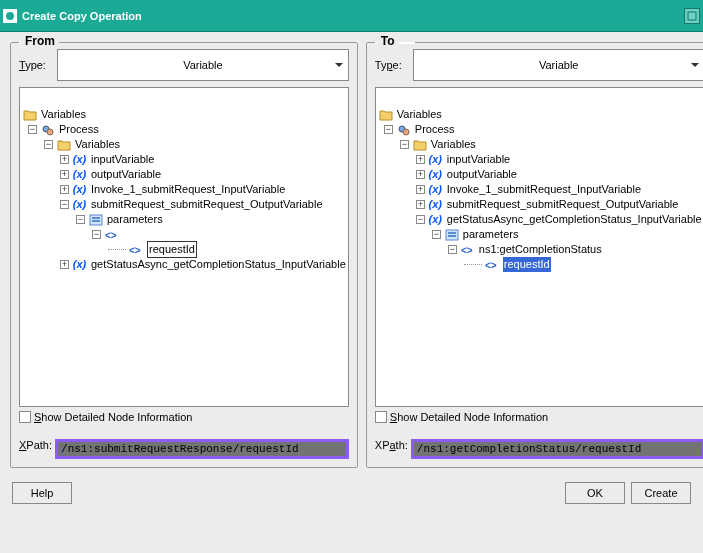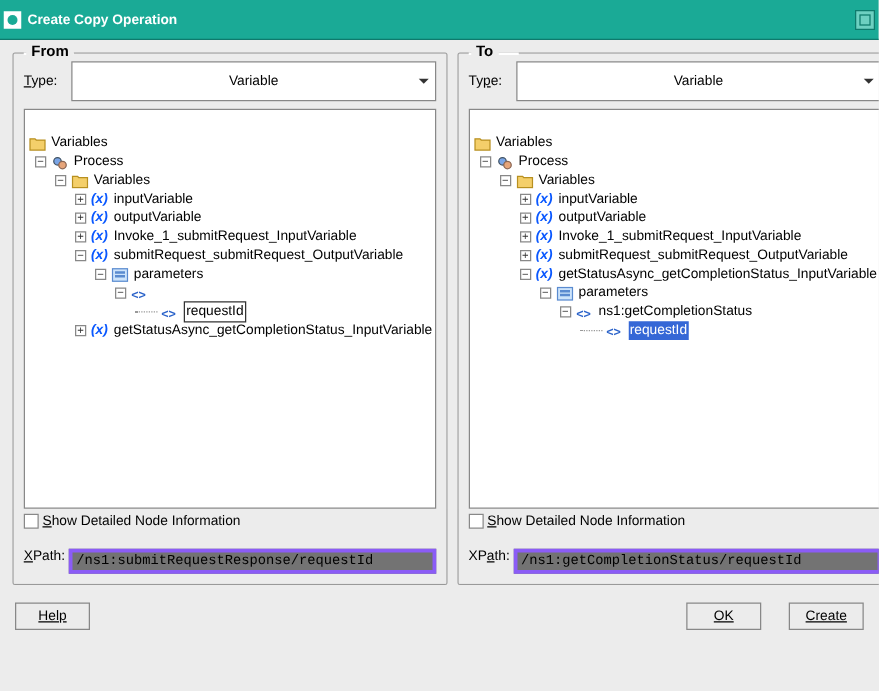--- a/index.html
+++ b/index.html
@@ -110,21 +110,21 @@
   .selected { background:#3567d6; color:#fff; padding:0 1px;}
   .boxed { border:1px solid #333; padding:0 1px;}
   .check-row { display:flex; align-items:center; margin-top:4px; gap:3px;}
   .check { width:12px; height:12px; border:1px solid #888; background:#fff;}
   .xpath-row { display:flex; align-items:flex-start; margin-top:16px; gap:3px;}
   .xpath-input {
     flex:1; height:20px; border:3px solid #8b5cf6; background:#737373;
     font-family: Liberation Mono, monospace; font-size:11px; padding:0 3px;
   }
   .footer {
-    display:flex; padding: 4px 12px 12px 12px; gap:22px;text-decoration:underline;
+    display:flex; padding: 4px 12px 12px 12px; gap:6px;
   }
   .footer .spacer{flex:1;}
   .btn {
     min-width:60px; height:22px; border:1px solid #888; background:#ececec;
     font-size:11px; display:flex; align-items:center; justify-content:center;
     padding: 0 10px; cursor:pointer;
   }
   .btn.ok { font-weight: normal;}
   ::-webkit-scrollbar { width:15px; height:15px; }
   ::-webkit-scrollbar-track { background:#eee; border:1px solid #ccc;}

